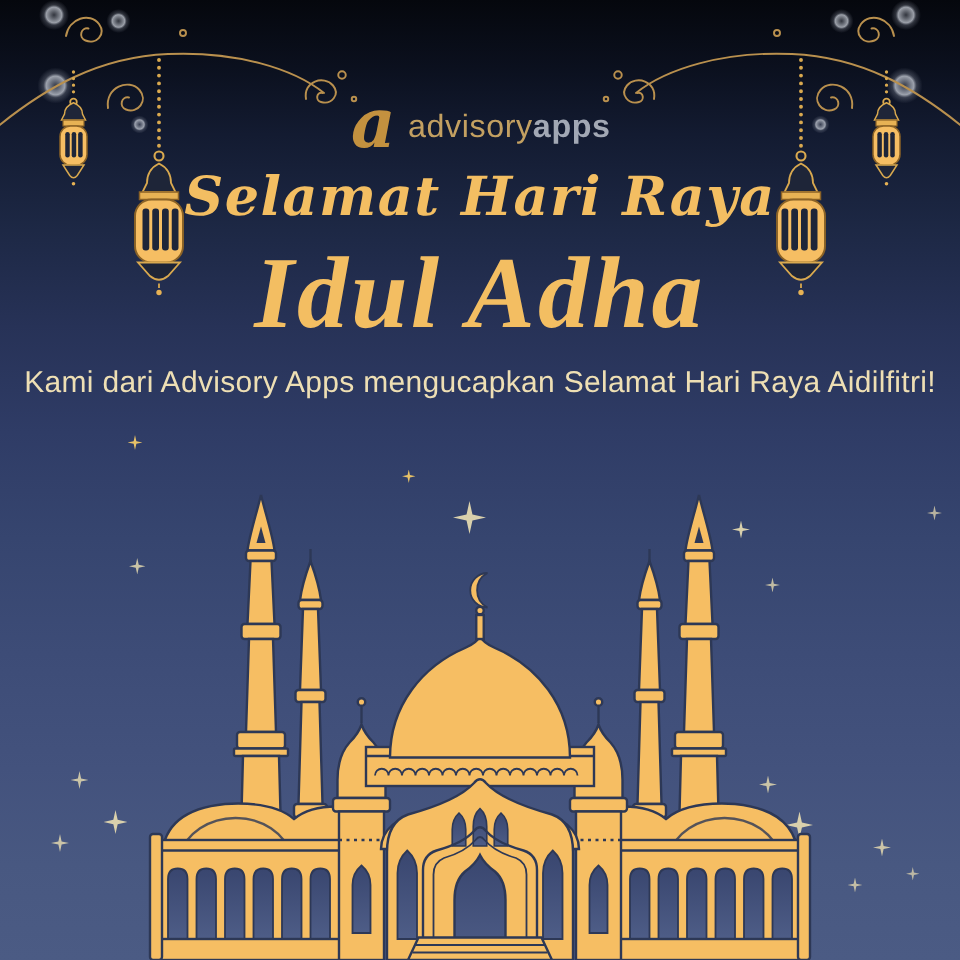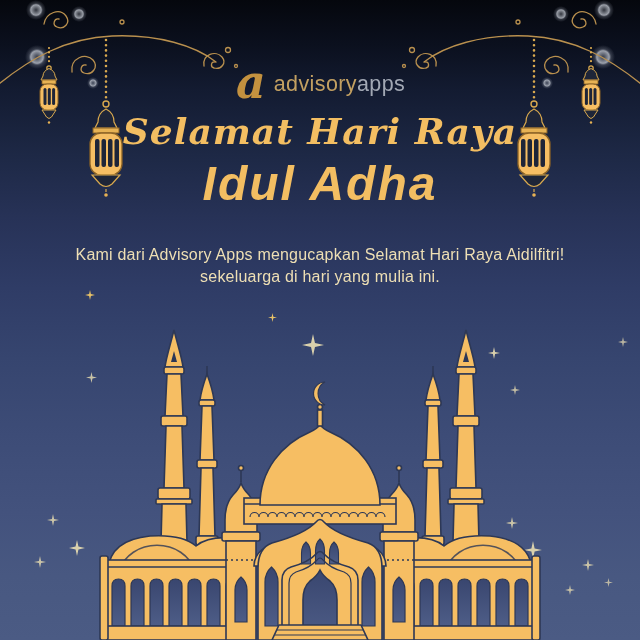--- a/index.html
+++ b/index.html
@@ -9,31 +9,31 @@
       #05070d 0%, #0b101e 7%, #131b31 14%, #1d2845 24%,
       #273257 34%, #2f3c66 45%, #36456f 56%, #3d4c77 68%,
       #43527d 80%, #485881 90%, #4b5b84 100%);
     font-family:"Liberation Sans", sans-serif;
   }
   
   .logo-row{position:absolute;top:60px;left:0;width:100%;height:48px;
     display:flex;align-items:center;justify-content:center;gap:5px;}
   .wordmark{font-size:21.5px;letter-spacing:.4px;white-space:nowrap;}
   .wordmark .primary{color:#c3a061;font-weight:normal;}
-  .wordmark .secondary{color:#a2a8b4;font-weight:normal;}
+  .wordmark .secondary{color:#a2a8b4;font-weight:bold;}
   
   .title1{position:absolute;top:110px;left:0;width:100%;text-align:center;
     font-family:"DejaVu Serif", serif;font-style:italic;font-weight:bold;
     font-size:36px;color:#f3be62;letter-spacing:1px;}
   .title2{position:absolute;top:156px;left:0;width:100%;text-align:center;
-    font-family:Liberation Sans, sans-serif;font-style:italic;font-weight:bold;
-    font-size:48px;color:#f3be62;letter-spacing:2px;}
+    font-family:Liberation Serif, serif;font-style:italic;font-weight:bold;
+    font-size:68px;color:#f3be62;letter-spacing:2px;}
   
   .message{position:absolute;top:244px;left:0;width:100%;text-align:center;
-    color:#eedfb4;font-size:16px;line-height:22px;letter-spacing:.2px;}
+    color:#eedfb4;font-size:20px;line-height:22px;letter-spacing:.2px;}
   
   .star{position:absolute;
     clip-path:polygon(50% 0%,59% 41%,100% 50%,59% 59%,50% 100%,41% 59%,0% 50%,41% 41%);
     background:#d9d0ac;}
   .star.gold{background:#e8c267;}
   
   .deco-top{position:absolute;top:0;left:0;}
   .mosque{position:absolute;bottom:0;left:0;}
 </style>
 </head>
@@ -108,21 +108,20 @@
     <div class="wordmark">
       <span class="primary">advisory</span><span class="secondary">apps</span>
     </div>
   </div>
 
   <div class="title1">Selamat Hari Raya</div>
   <div class="title2">Idul Adha</div>
 
   <div class="message">
     <div>Kami dari Advisory Apps mengucapkan Selamat Hari Raya Aidilfitri!</div>
-    <div>sekeluarga di hari yang mulia ini.</div>
   </div>
 
   <div>
     <div class="star" style="left:302px;top:334px;width:22px;height:22px;"></div>
     <div class="star" style="left:488px;top:347px;width:12px;height:12px;"></div>
     <div class="star" style="left:510px;top:385px;width:10px;height:10px;opacity:.85;"></div>
     <div class="star" style="left:86px;top:372px;width:11px;height:11px;opacity:.9;"></div>
     <div class="star" style="left:47px;top:514px;width:12px;height:12px;opacity:.9;"></div>
     <div class="star" style="left:69px;top:540px;width:16px;height:16px;"></div>
     <div class="star" style="left:34px;top:556px;width:12px;height:12px;opacity:.9;"></div>

